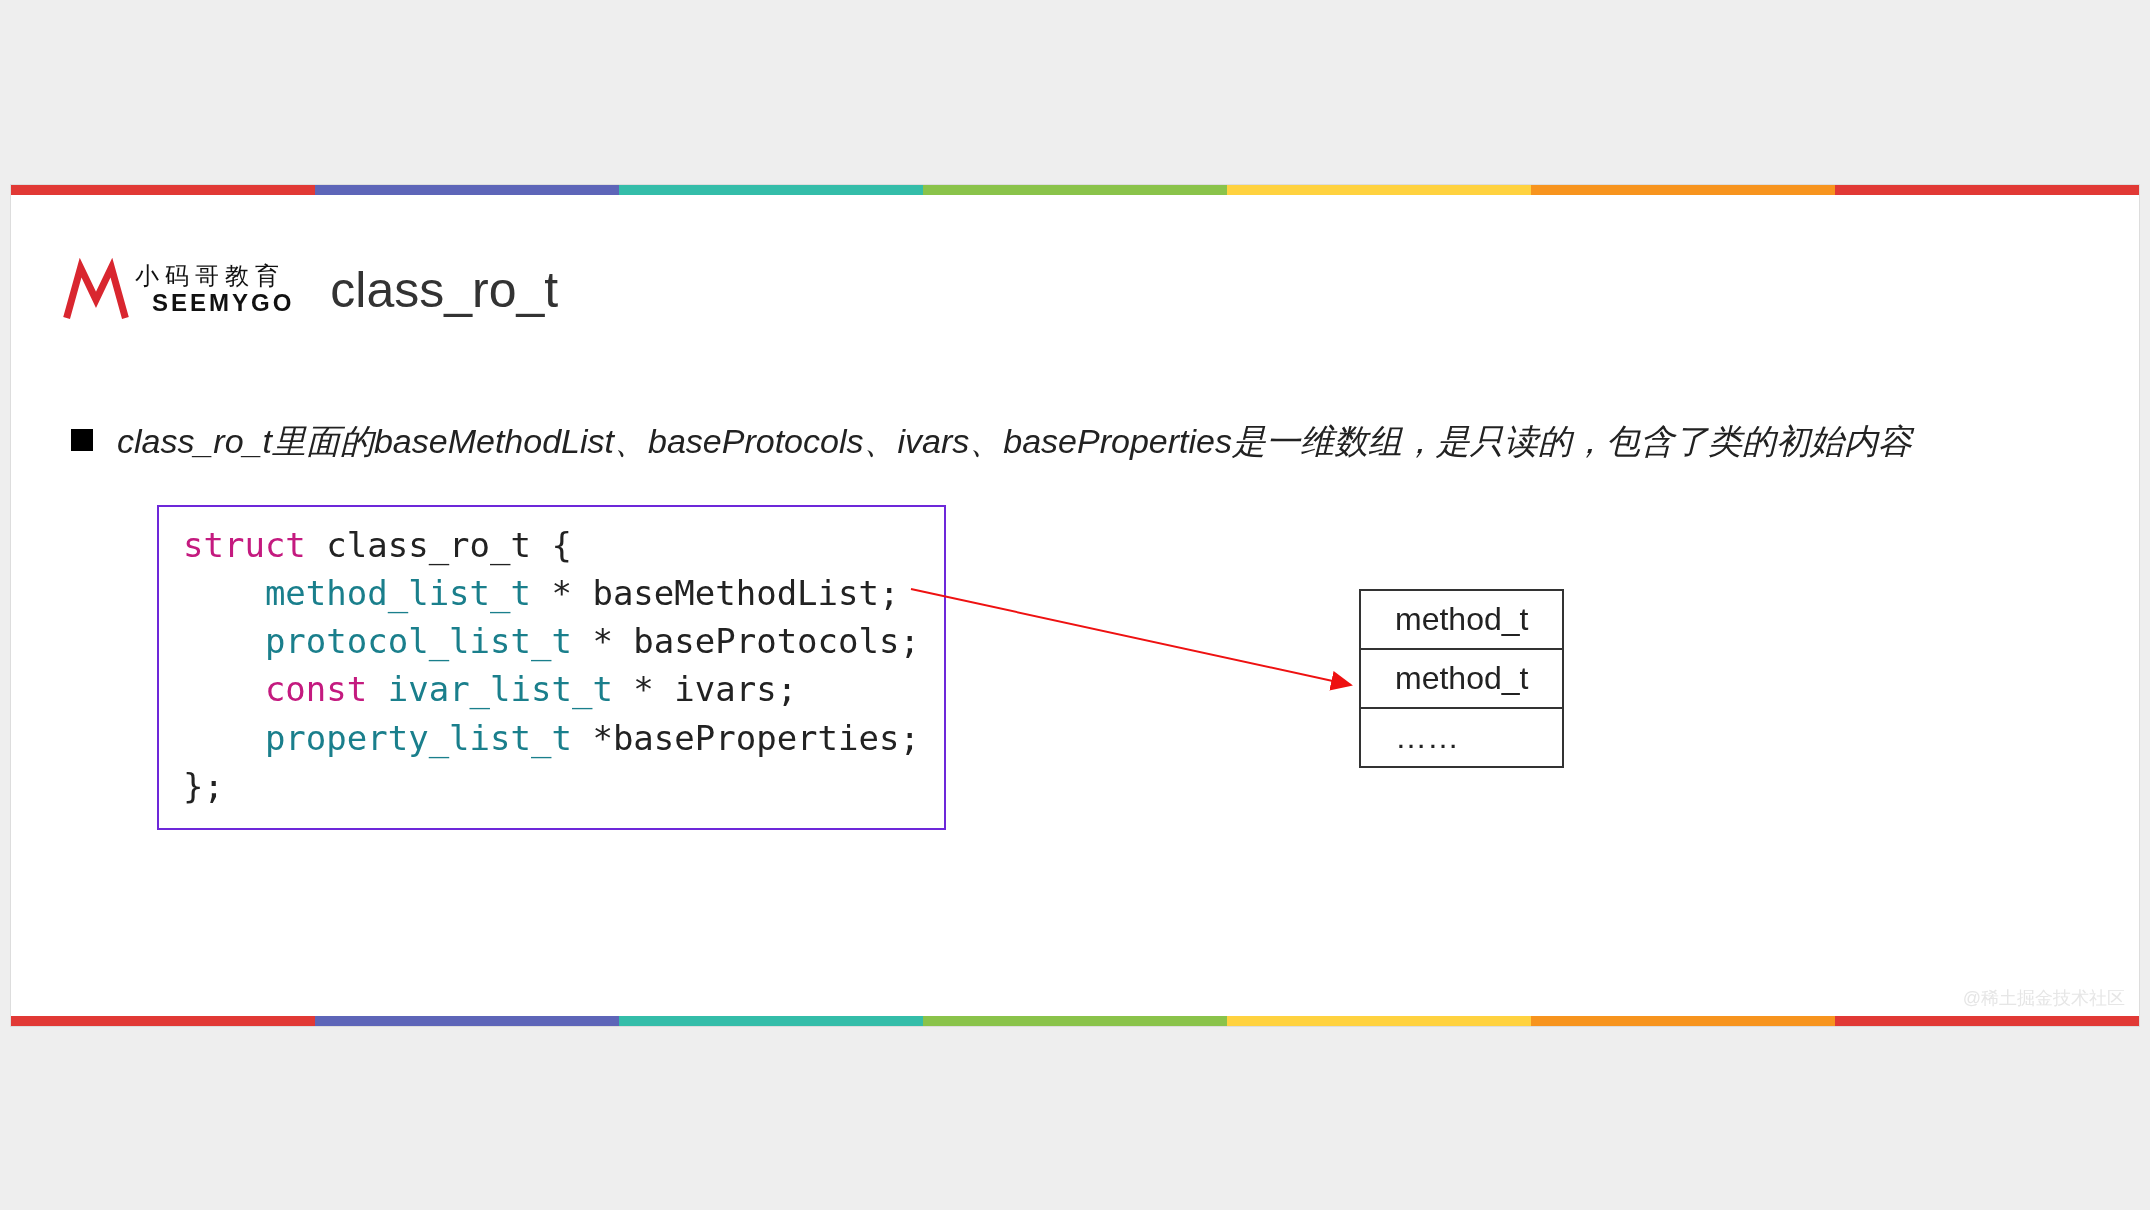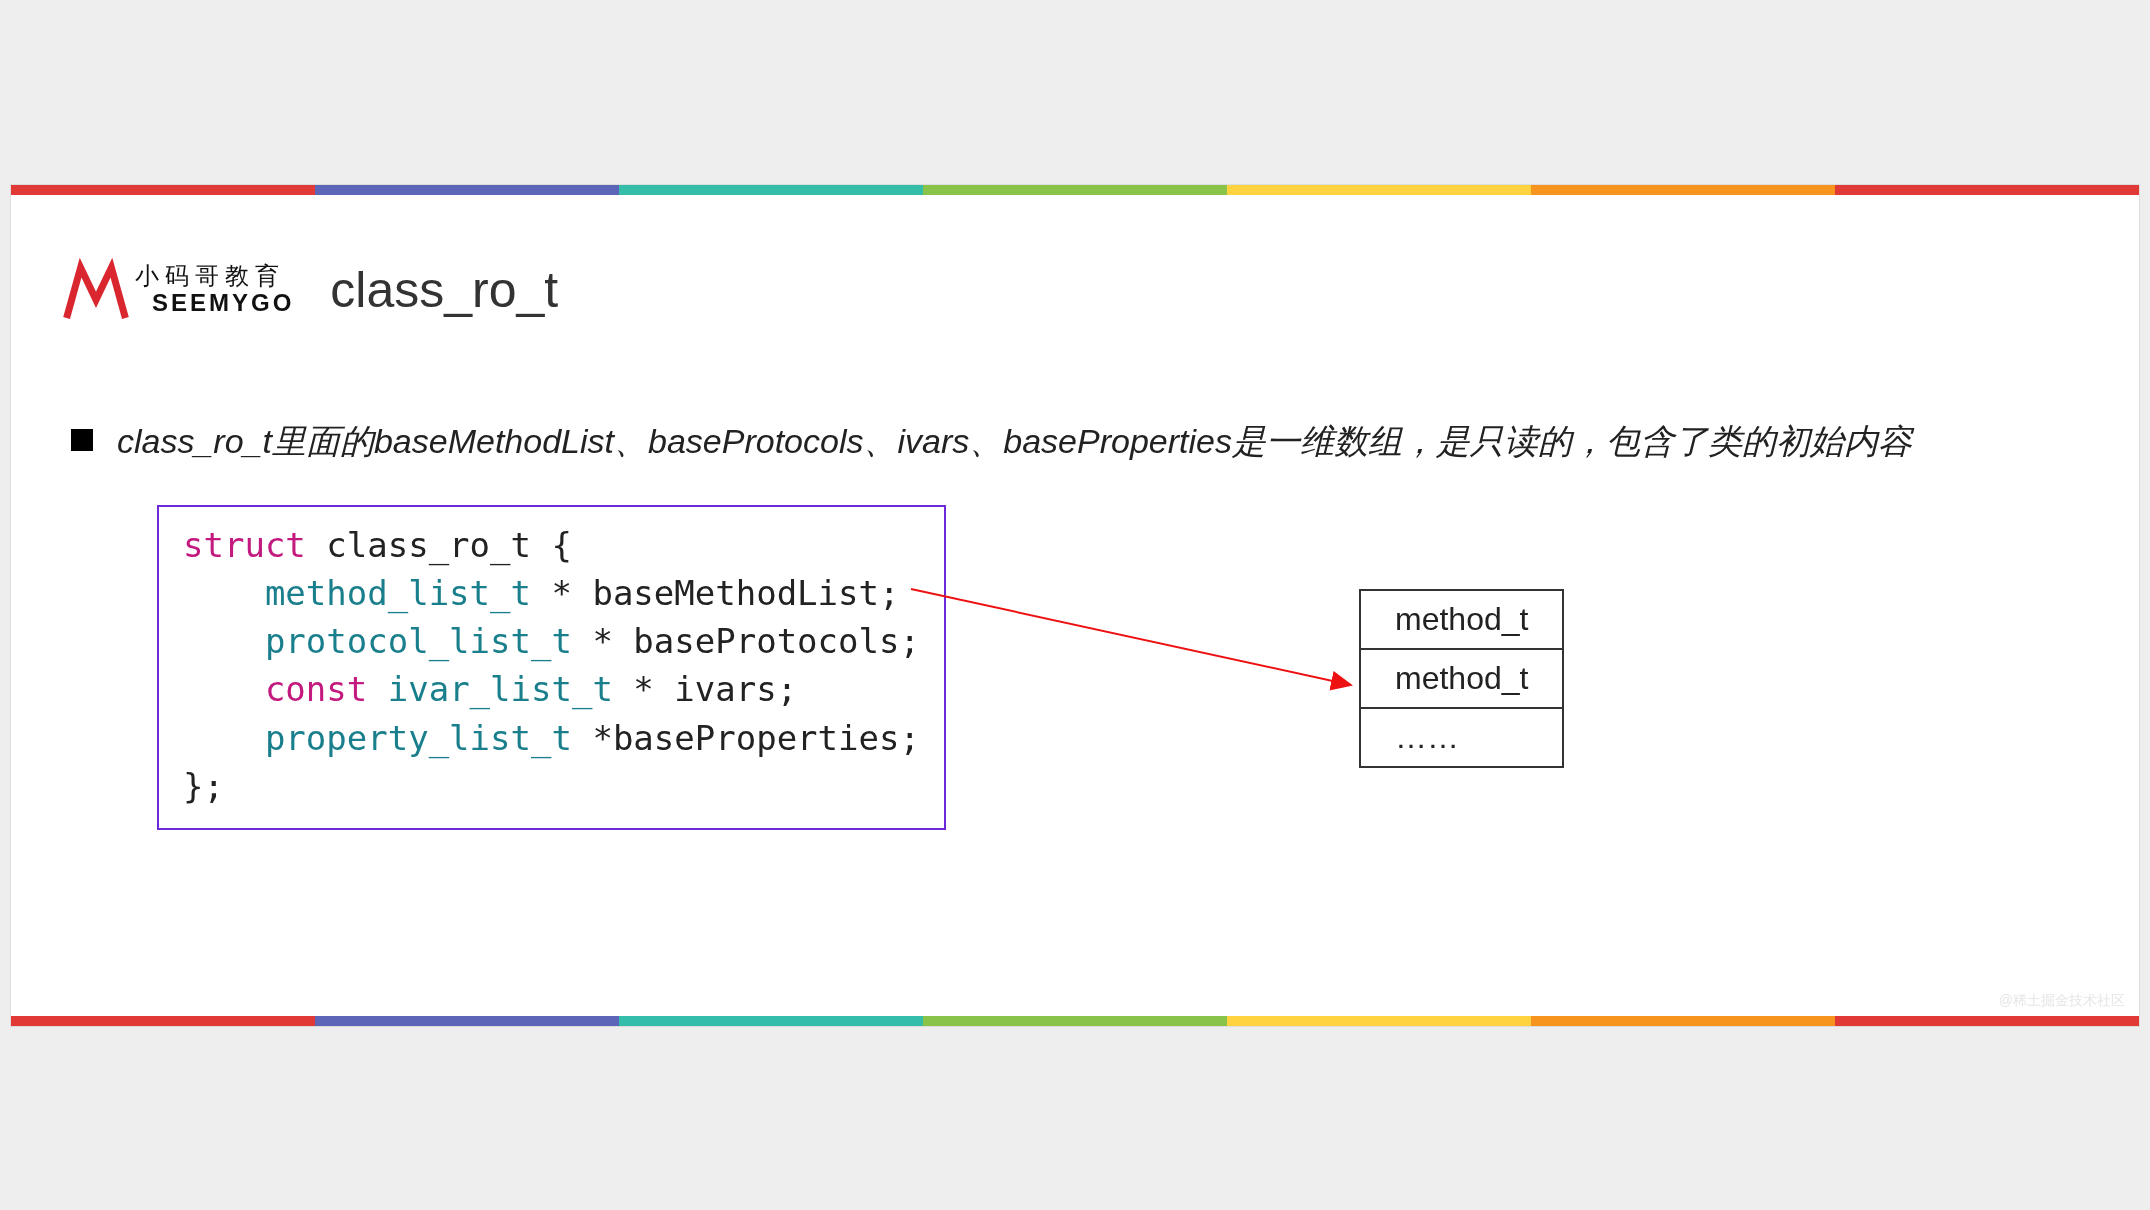--- a/index.html
+++ b/index.html
@@ -125,21 +125,21 @@
     position: absolute;
     top: 300px;
     left: 100px;
     pointer-events: none;
   }
 
   .watermark {
     position: absolute;
     right: 14px;
     bottom: 16px;
-    font-size: 14px;
+    font-size: 18px;
     color: #e6e6e6;
   }
 </style>
 </head>
 <body>
 
 <div class="slide">
 
   <div class="top-bar">
     <div class="bar-seg" style="background: rgb(225, 57, 53);"></div>

